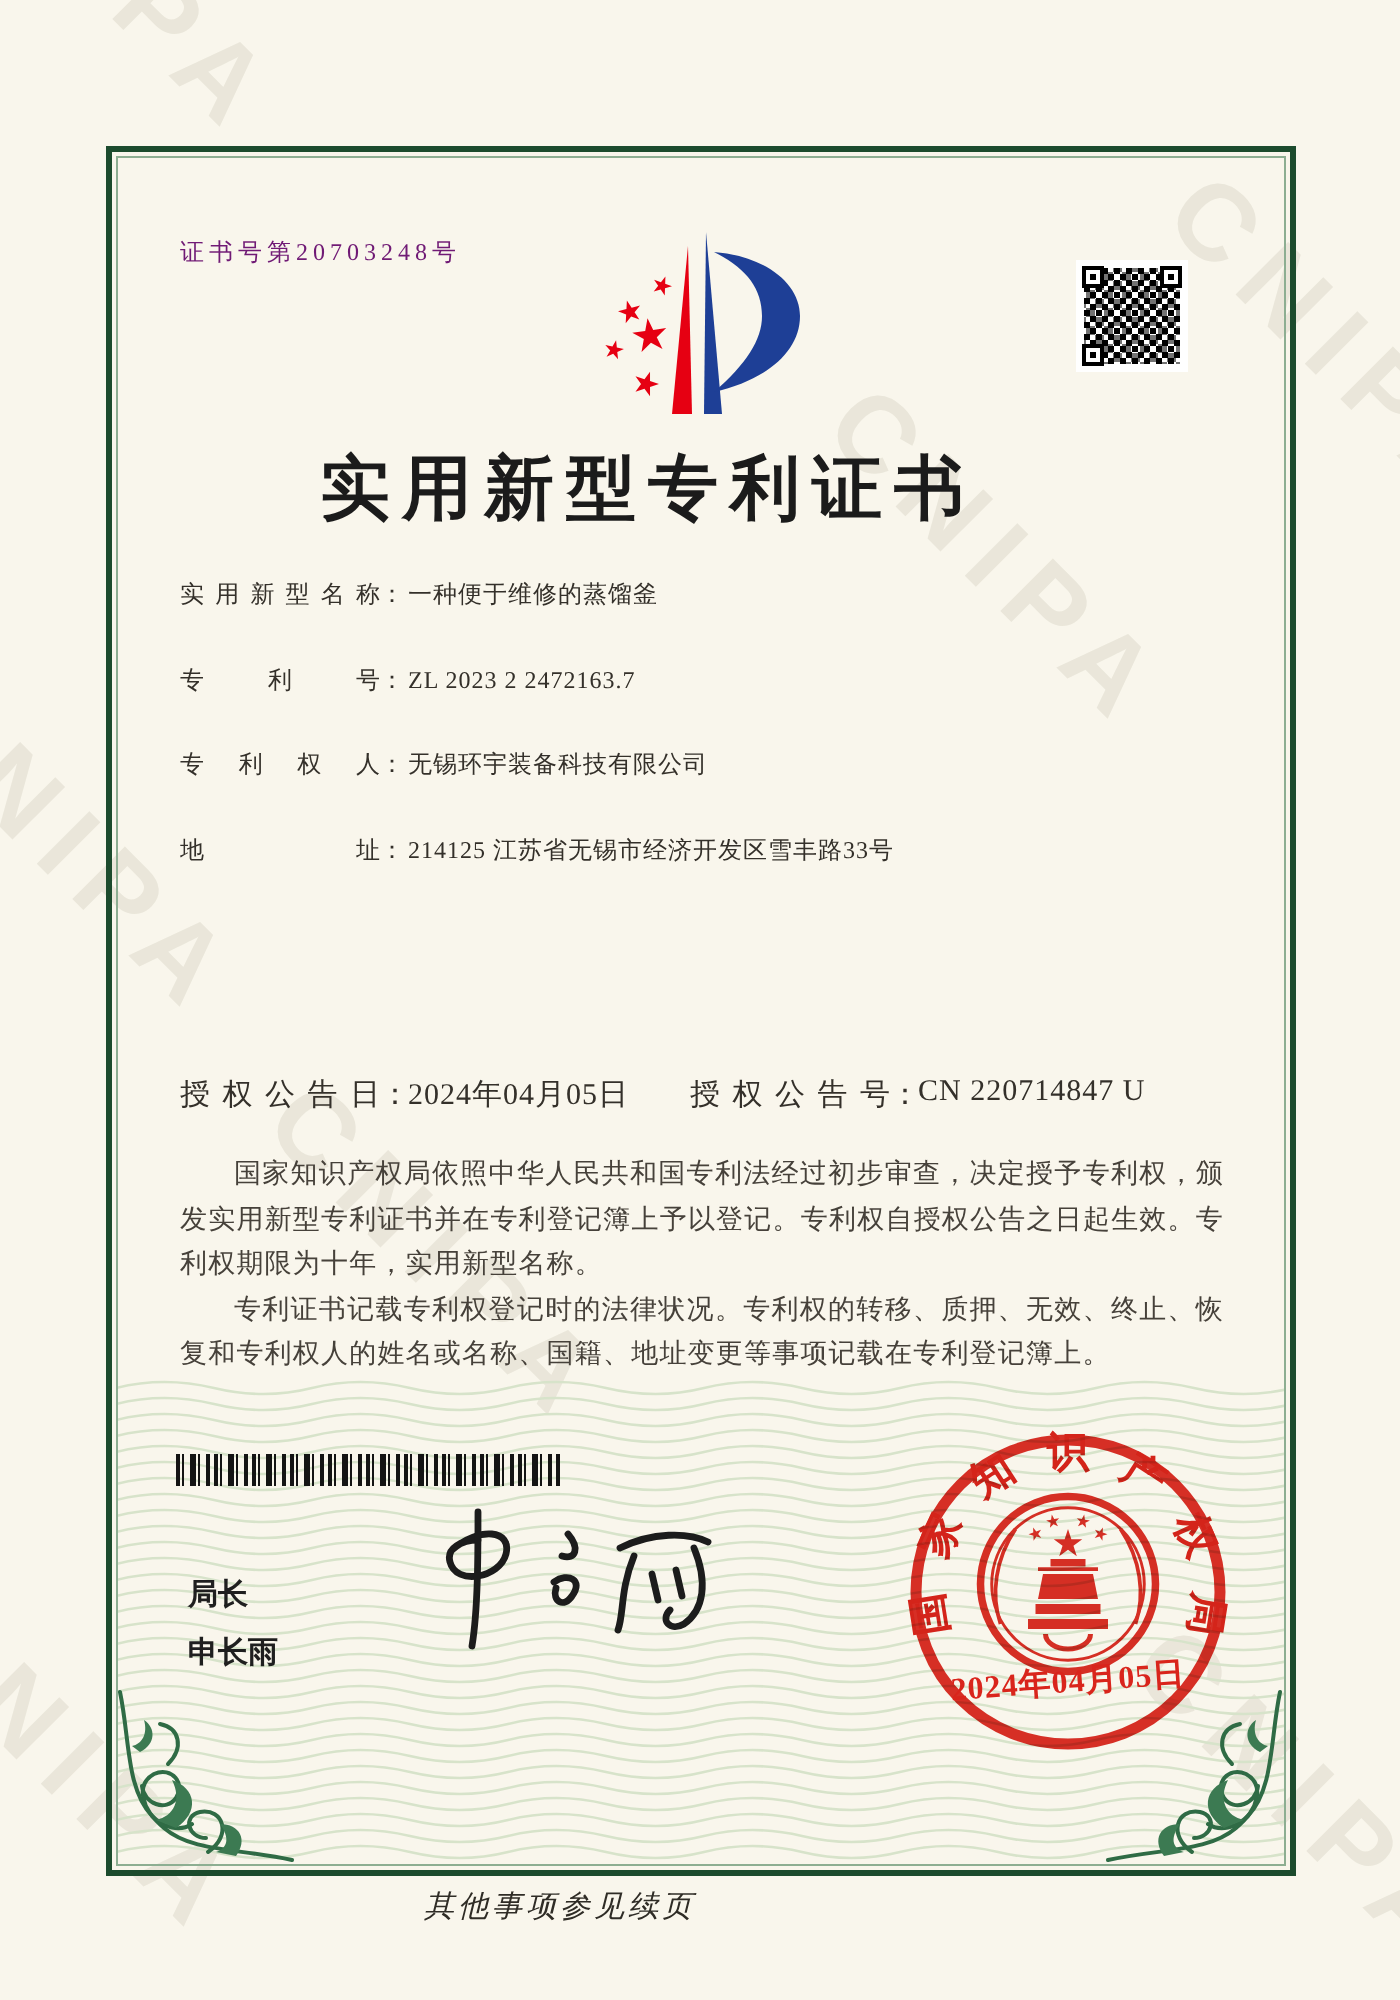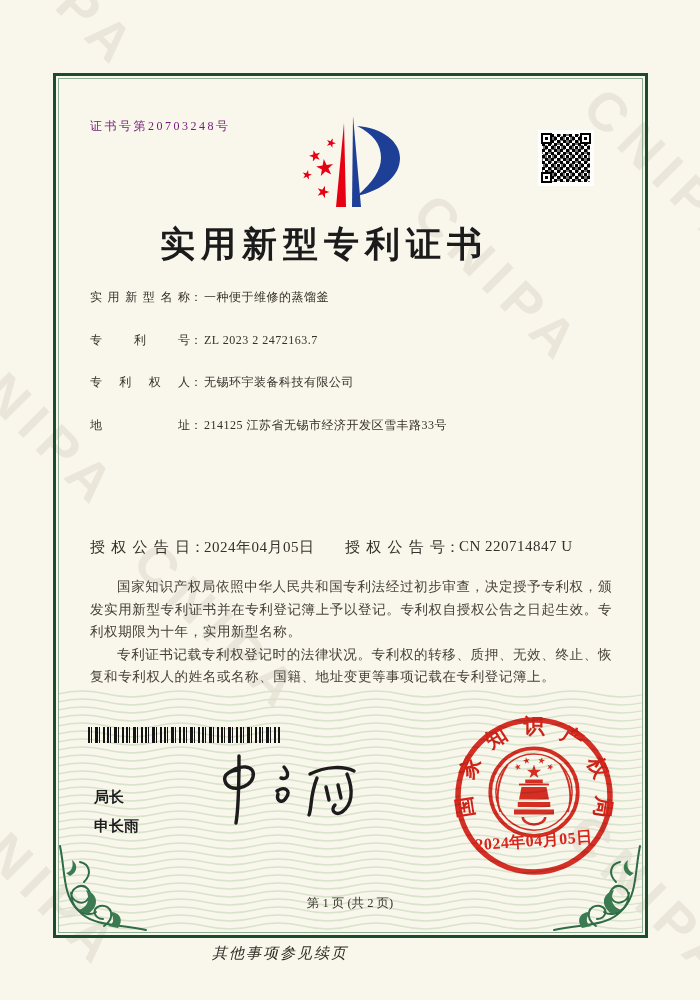--- a/index.html
+++ b/index.html
@@ -256,17 +256,16 @@
         <path d="M-27,16 C-31,4 -29,-10 -21,-22" fill="none" stroke="#d9251c" stroke-width="1.5"></path>
         <path d="M27,16 C31,4 29,-10 21,-22" fill="none" stroke="#d9251c" stroke-width="1.5"></path>
       </g>
       <text font-size="21" font-weight="bold" fill="#d9251c" font-family="Liberation Serif, serif">
         <textPath href="#sealArc" startOffset="50%" text-anchor="middle" textLength="238" lengthAdjust="spacing">国家知识产权局</textPath>
       </text>
     </svg>
   </div>
   <div class="seal-date">2024年04月05日</div>
 
-  <div class="page-no">第 1 页 (共 2 页)</div>
 
   <div class="cont-note">其他事项参见续页</div>
 
 </div>
 
 </body></html>

